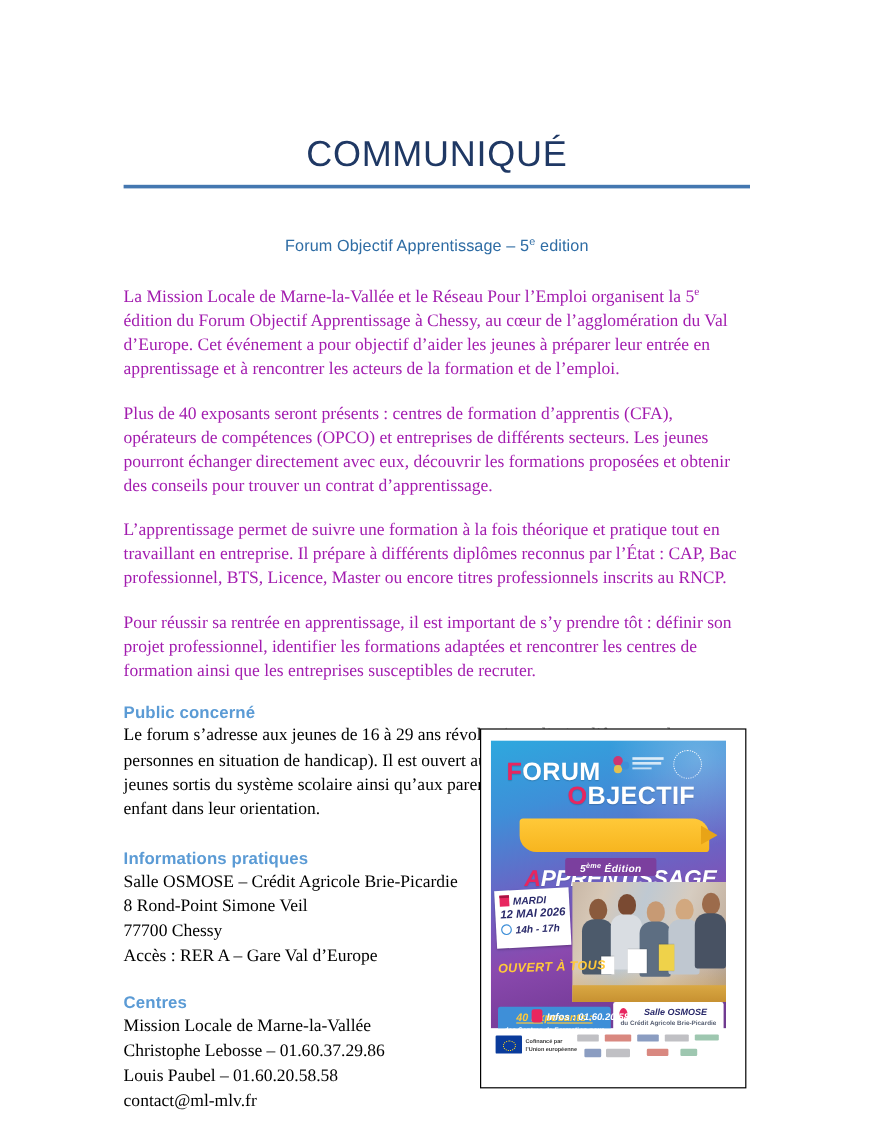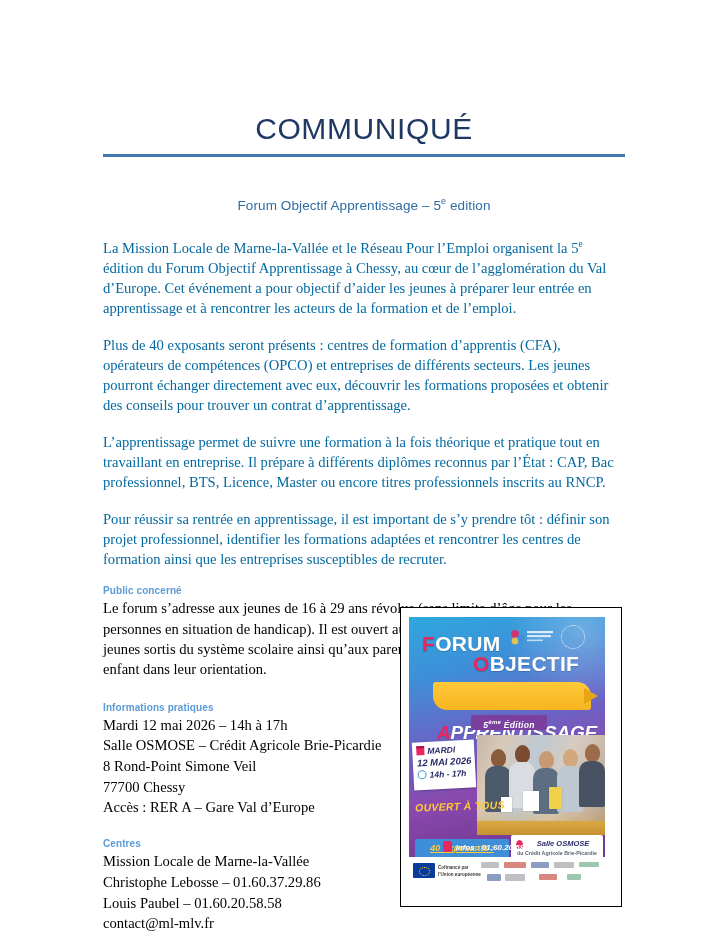--- a/index.html
+++ b/index.html
@@ -64,31 +64,31 @@
 
   
   .body-block {
     padding-top: 25px;
   }
   p.para {
     margin: 0 0 16px 0;
     font-size: 14.6px;
     line-height: 1.39;
     text-align: left;
-    color: #0369a1;
+    color: #a21caf;
   }
   p.para sup {
     font-size: 9.5px;
     vertical-align: super;
   }
 
   
   h2.sect {
     font-family: "Liberation Sans", sans-serif;
-    font-size: 10px;
+    font-size: 14px;
     font-weight: bold;
     color: #5B9BD5;
     margin: 10px 0 2px 0;
     letter-spacing: 0.1px;
   }
   .sect-body {
     font-size: 14.6px;
     line-height: 1.39;
     margin: 0;
   }
@@ -453,21 +453,20 @@
       <p class="para">Pour réussir sa rentrée en apprentissage, il est important de s’y prendre tôt : définir son projet professionnel, identifier les formations adaptées et rencontrer les centres de formation ainsi que les entreprises susceptibles de recruter.</p>
 
       <h2 class="sect">Public concerné</h2>
       <p class="sect-body">Le forum s’adresse aux jeunes de 16 à 29 ans révolus (sans limite d’âge pour les personnes en situation de handicap). Il est ouvert aux collégiens, lycéens, étudiants, jeunes sortis du système scolaire ainsi qu’aux parents qui souhaitent accompagner leur enfant dans leur orientation.</p>
 
       <div class="lower">
         <div class="lower-left">
 
           <h2 class="sect" style="margin-top:22px">Informations pratiques</h2>
           <div class="info-lines">
-            <div>Mardi 12 mai 2026 – 14h à 17h</div>
             <div>Salle OSMOSE – Crédit Agricole Brie-Picardie</div>
             <div>8 Rond-Point Simone Veil</div>
             <div>77700 Chessy</div>
             <div>Accès : RER A – Gare Val d’Europe</div>
           </div>
 
           <h2 class="sect" style="margin-top:20px">Centres</h2>
           <div class="contact-lines">
             <div>Mission Locale de Marne-la-Vallée</div>
             <div>Christophe Lebosse – 01.60.37.29.86</div>

